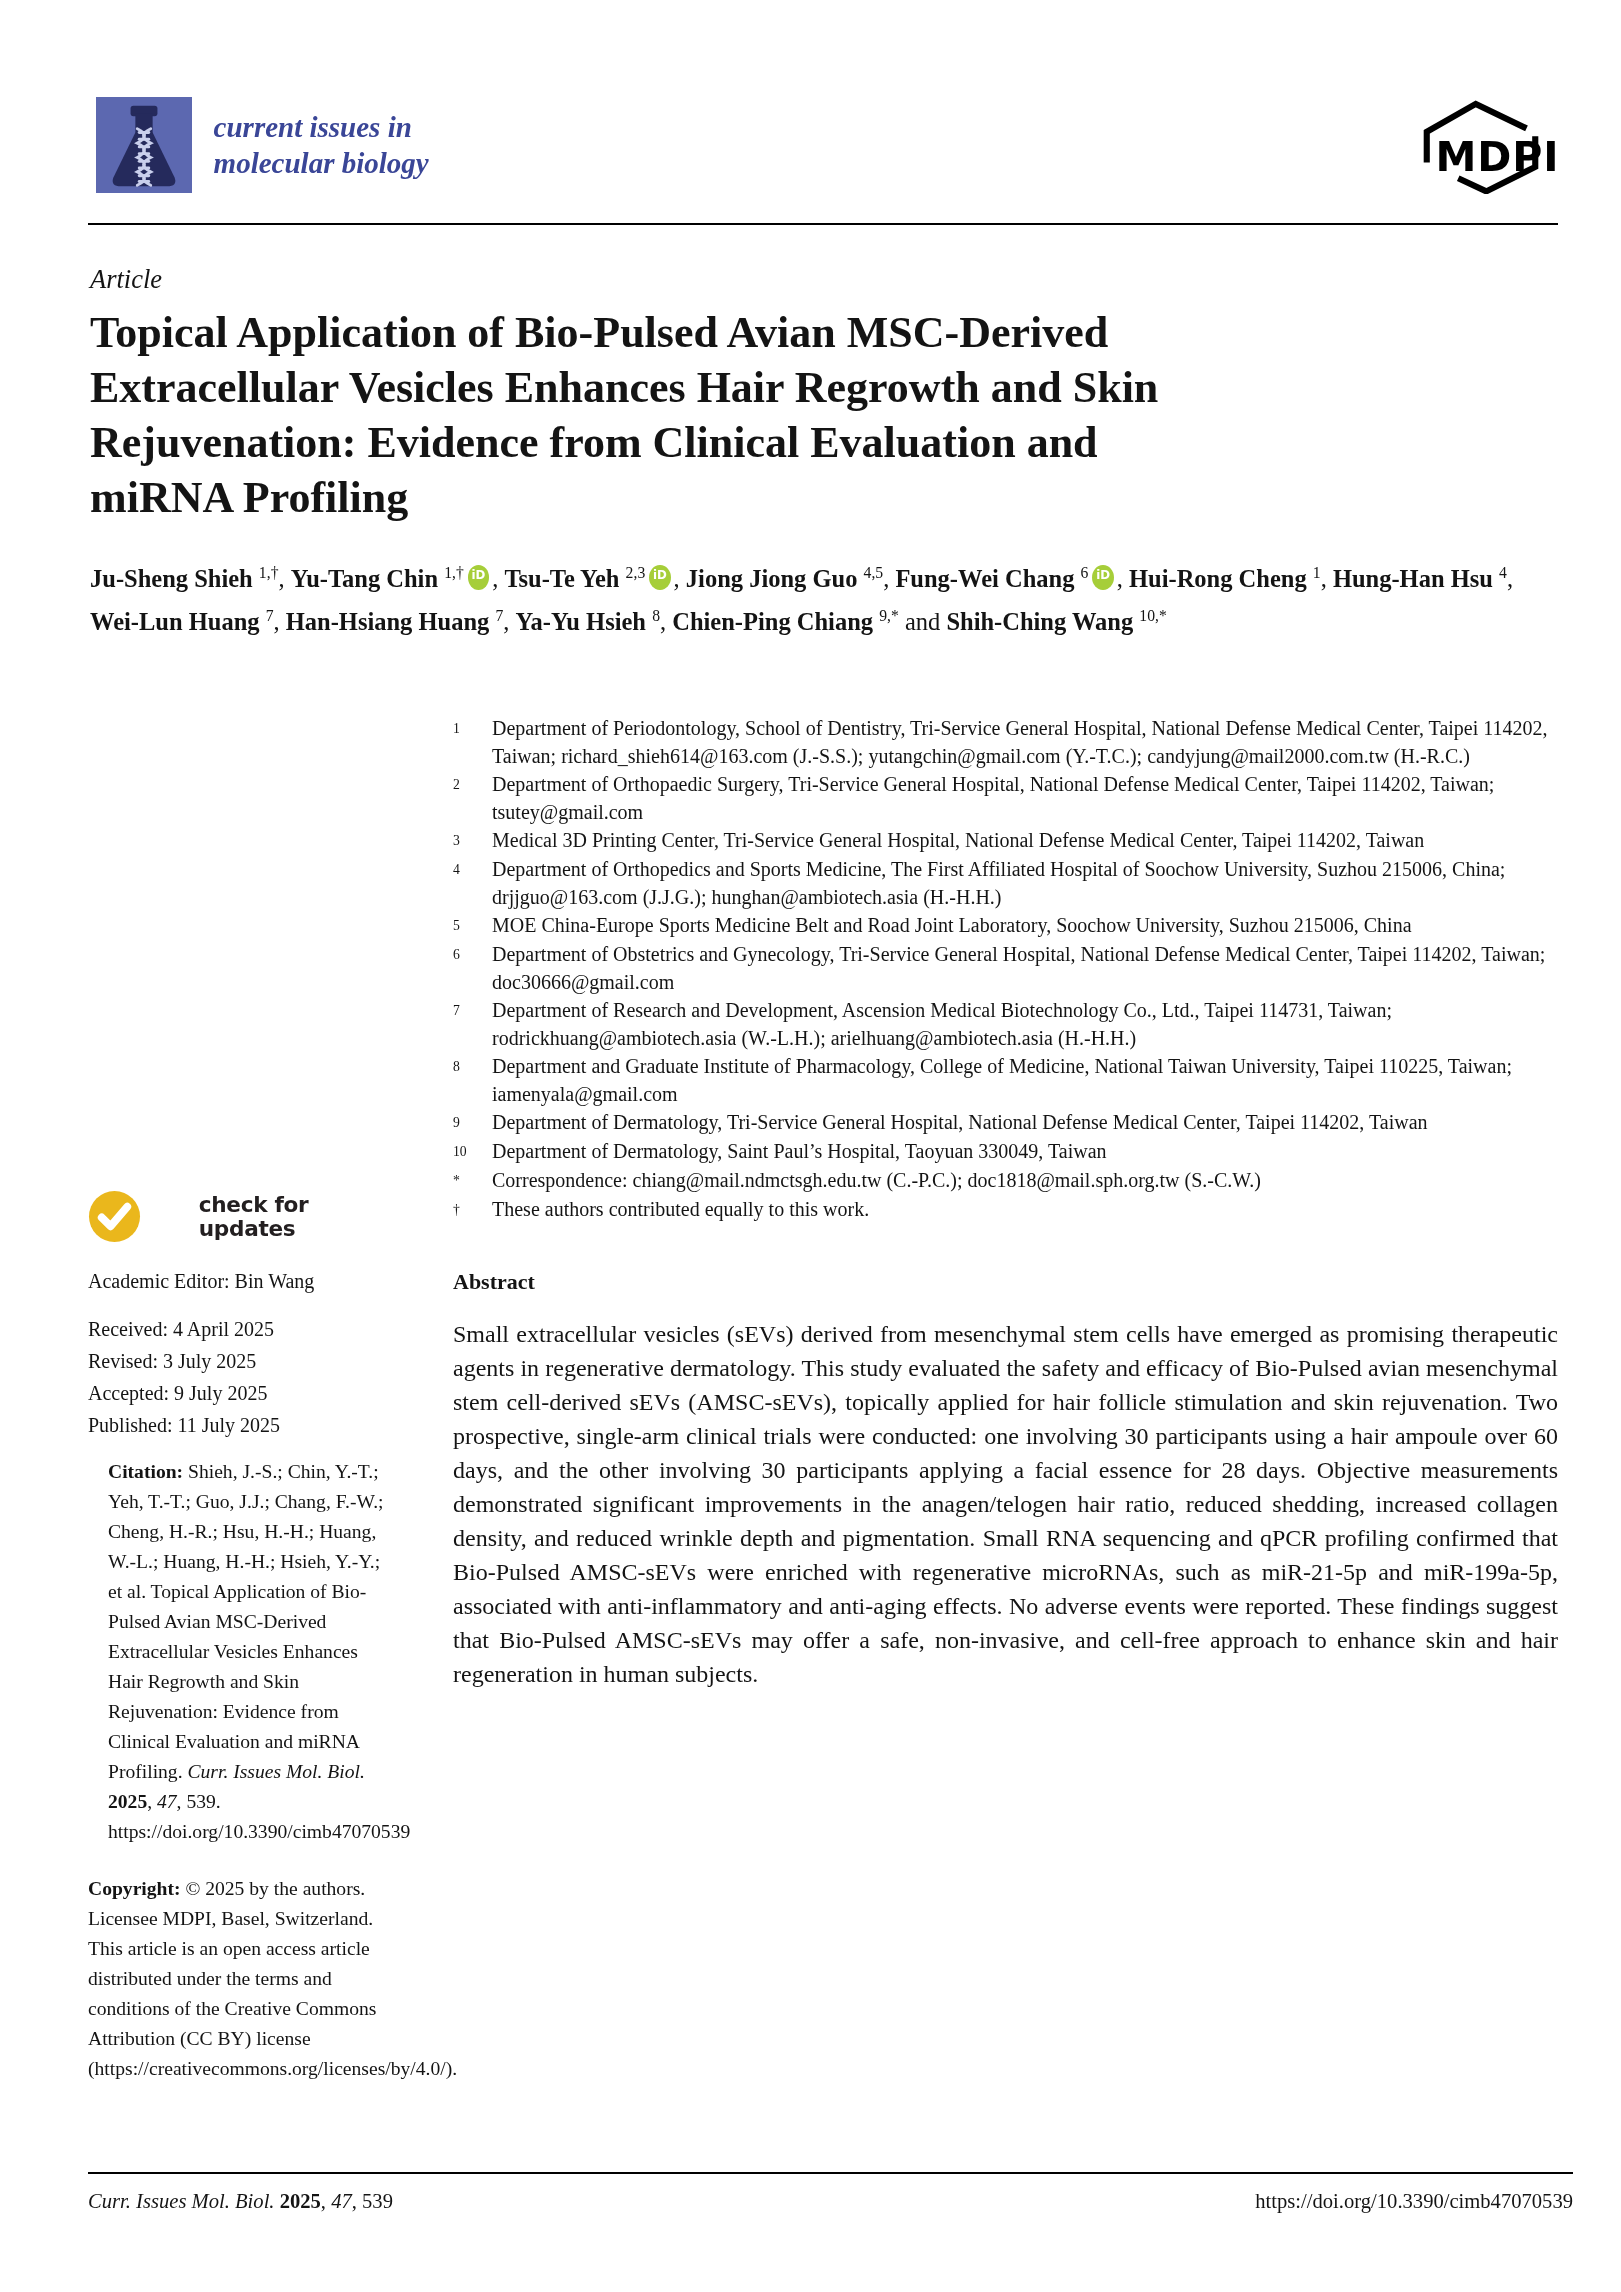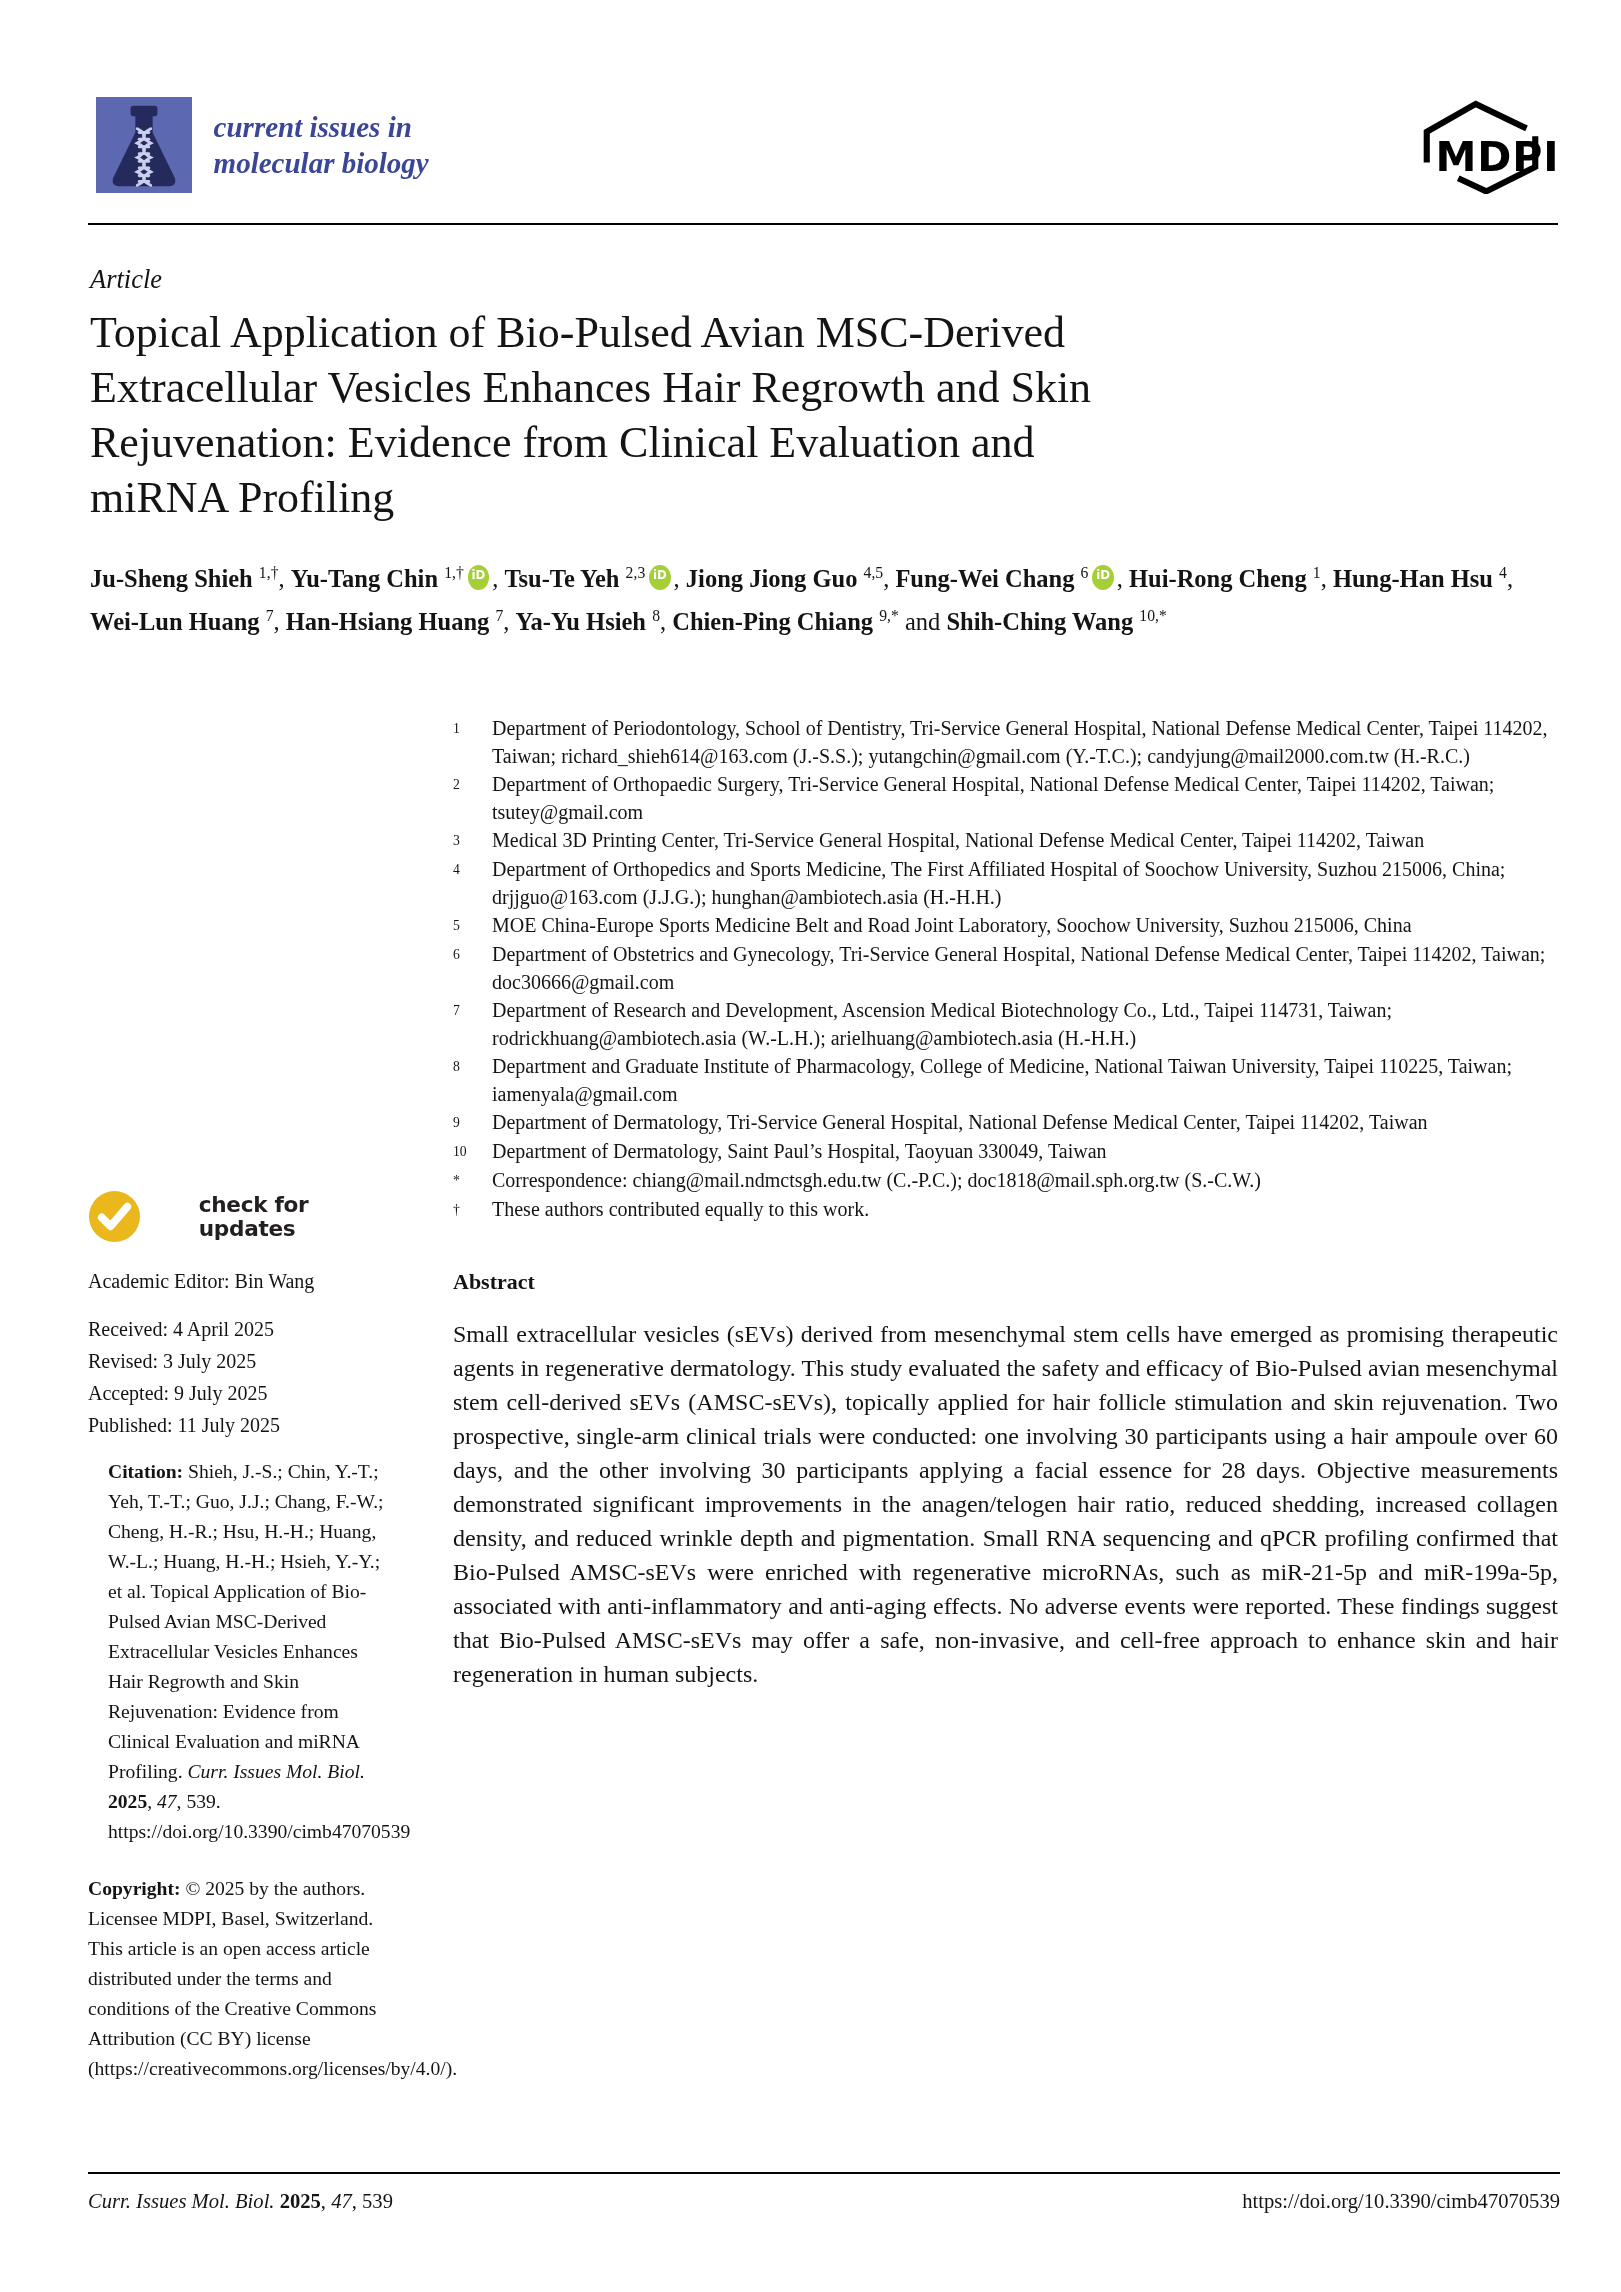--- a/index.html
+++ b/index.html
@@ -32,21 +32,21 @@
   .mdpi-stroke{fill:none;stroke:#000;stroke-width:7;}
   .mdpi-text{font-family:"DejaVu Sans",sans-serif;font-weight:bold;font-size:47px;fill:#000;letter-spacing:1px;}
   .rule{border:none;border-top:2px solid #000;margin:29px 63px 0 88px;}
   
   .article-type{
     margin:39px 63px 0 90px;
     font-style:italic;font-size:26.5px;
   }
   .title{
     margin:9.8px 63px 0 90px;
-    font-weight:normal;font-size:44px;line-height:55px;
+    font-weight:bold;font-size:44px;line-height:55px;
     white-space:pre-line;
   }
   .authors{
     margin:29px 63px 0 90px;
     font-size:24.5px;line-height:37px;
   }
   .authors b{font-weight:bold;}
   .authors sup{font-size:15.7px;}
   .orcid{
     display:inline-block;width:21.6px;height:25px;border-radius:50%;
@@ -75,21 +75,21 @@
   .main{flex:1;margin-left:69px;}
   .aff-row{display:flex;font-size:20px;line-height:28px;}
   .aff-marker{width:39px;flex-shrink:0;font-size:13.7px;padding-top:1px;}
   .aff-text{flex:1;}
   .abstract-head{margin-top:45px;font-weight:bold;font-size:22px;}
   .abstract-body{
     margin-top:21.6px;font-size:24px;line-height:34px;text-align:justify;
   }
   
   .footer{
-    position:absolute;left:88px;right:61px;top:2172px;
+    position:absolute;left:88px;right:48px;top:2172px;
     border-top:2px solid #000;
     display:flex;justify-content:space-between;
     padding-top:15.7px;font-size:20.6px;
   }
 </style>
 </head>
 <body>
 
 <div class="page" style="--brand-blue: #3a4697; --logo-bg: #5c68b0; --logo-flask: #252a5c; --orcid-green: #a6ce39; --badge-yellow: #eab71c;">
 

